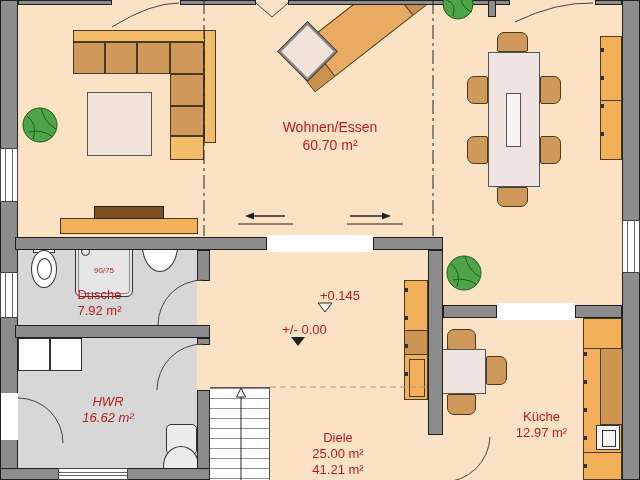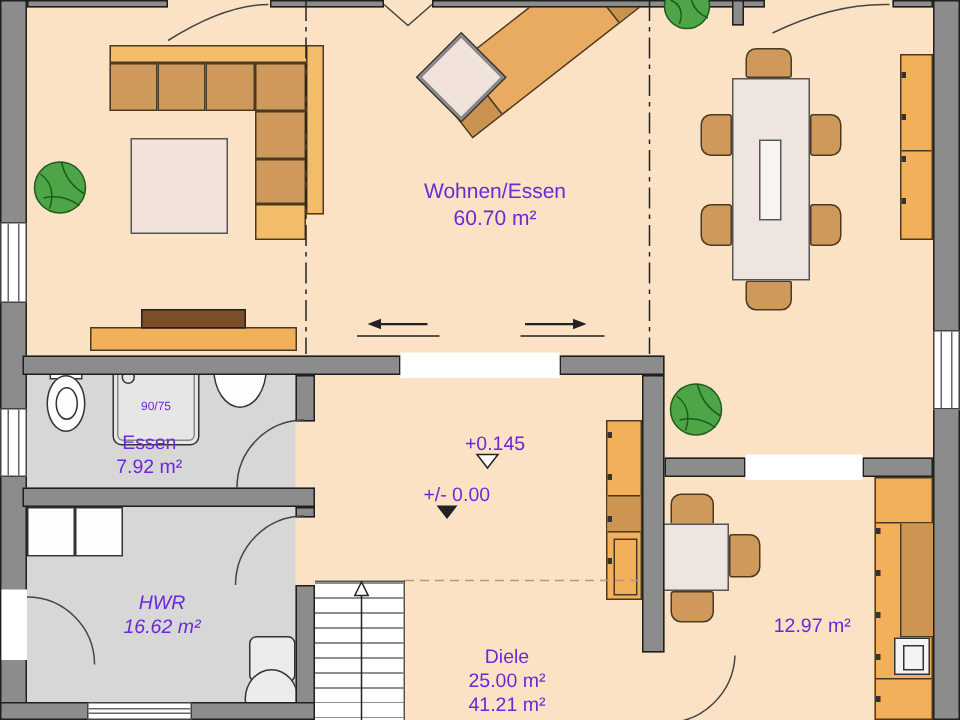--- a/index.html
+++ b/index.html
@@ -15,21 +15,21 @@
   .window-v::after{right:4px;}
   .window-h::before,.window-h::after{content:"";position:absolute;left:0;right:0;height:1px;background:#666;}
   .window-h::before{top:3px;}
   .window-h::after{bottom:3px;}
   .opening{background:#ffffff;}
   .orange{background:#f2b05a;border:1px solid #4a3a22;box-sizing:border-box;}
   .tan{background:#d0995c;border:1px solid #4a3a22;box-sizing:border-box;}
   .tan-light{background:#f3bc69;border:1px solid #4a3a22;box-sizing:border-box;}
   .cream{background:#eee4e0;border:1px solid #555;box-sizing:border-box;}
   .white-fix{background:#f4f4f4;border:1px solid #333;box-sizing:border-box;}
-  .label{position:absolute;color:#6d28d9;text-align:center;font-size:13px;line-height:16px;}
+  .label{position:absolute;color:#b91c1c;text-align:center;font-size:13px;line-height:16px;}
   .big-label{font-size:14px;line-height:18px;}
   .stairs{background:#ffffff;border-right:1px solid #555;box-sizing:border-box;
           background-image:repeating-linear-gradient(to bottom,#8f8f8f 0 1px,transparent 1px 10px);}
   .ticks{background-image:repeating-linear-gradient(to bottom,#333 0 4px,transparent 4px 28px);}
   svg{position:absolute;left:0;top:0;pointer-events:none;}
 </style>
 </head>
 <body>
 
 <div id="plan">
@@ -187,32 +187,33 @@
       <path d="M447,0 Q457,4 453,16" fill="none"></path>
       <path d="M461,0 Q463,8 472,12" fill="none"></path>
     </g>
   </svg>
 
   <div class="label big-label" style="left:245px;top:118px;width:170px;">
     <div>Wohnen/Essen</div>
     <div>60.70 m²</div>
   </div>
   <div class="label" style="left:57px;top:287px;width:85px;">
-    <div>Essen</div>
+    <div>Dusche</div>
     <div>7.92 m²</div>
   </div>
   <div class="label" style="left:68px;top:394px;width:80px;font-style:italic;">
     <div>HWR</div>
     <div>16.62 m²</div>
   </div>
   <div class="label" style="left:293px;top:430px;width:90px;">
     <div>Diele</div>
     <div>25.00 m²</div>
     <div>41.21 m²</div>
   </div>
   <div class="label" style="left:494px;top:409px;width:95px;">
+    <div>Küche</div>
     <div>12.97 m²</div>
   </div>
-  <div class="label" style="left:300px;top:288px;width:60px;">+0.145</div>
+  <div class="label" style="left:300px;top:288px;width:60px;text-align:right;">+0.145</div>
   <div class="label" style="left:272px;top:322px;width:65px;">+/- 0.00</div>
   <div class="label" style="left:86px;top:266px;width:36px;font-size:8px;line-height:9px;">90/75</div>
 
 </div>
 
 </body></html>

